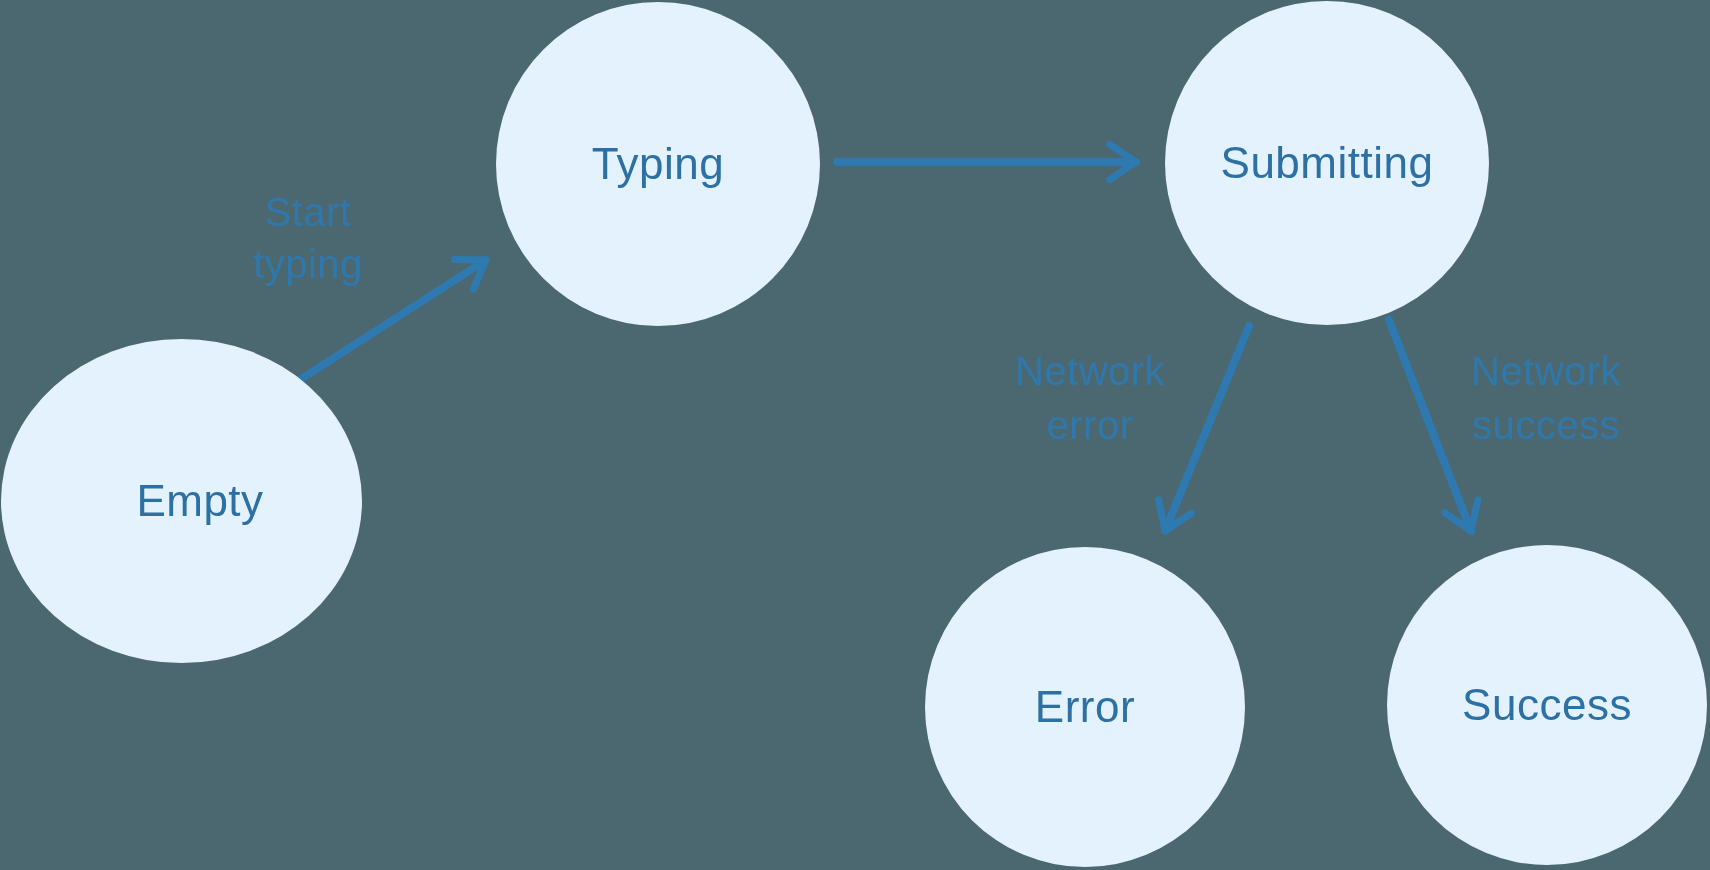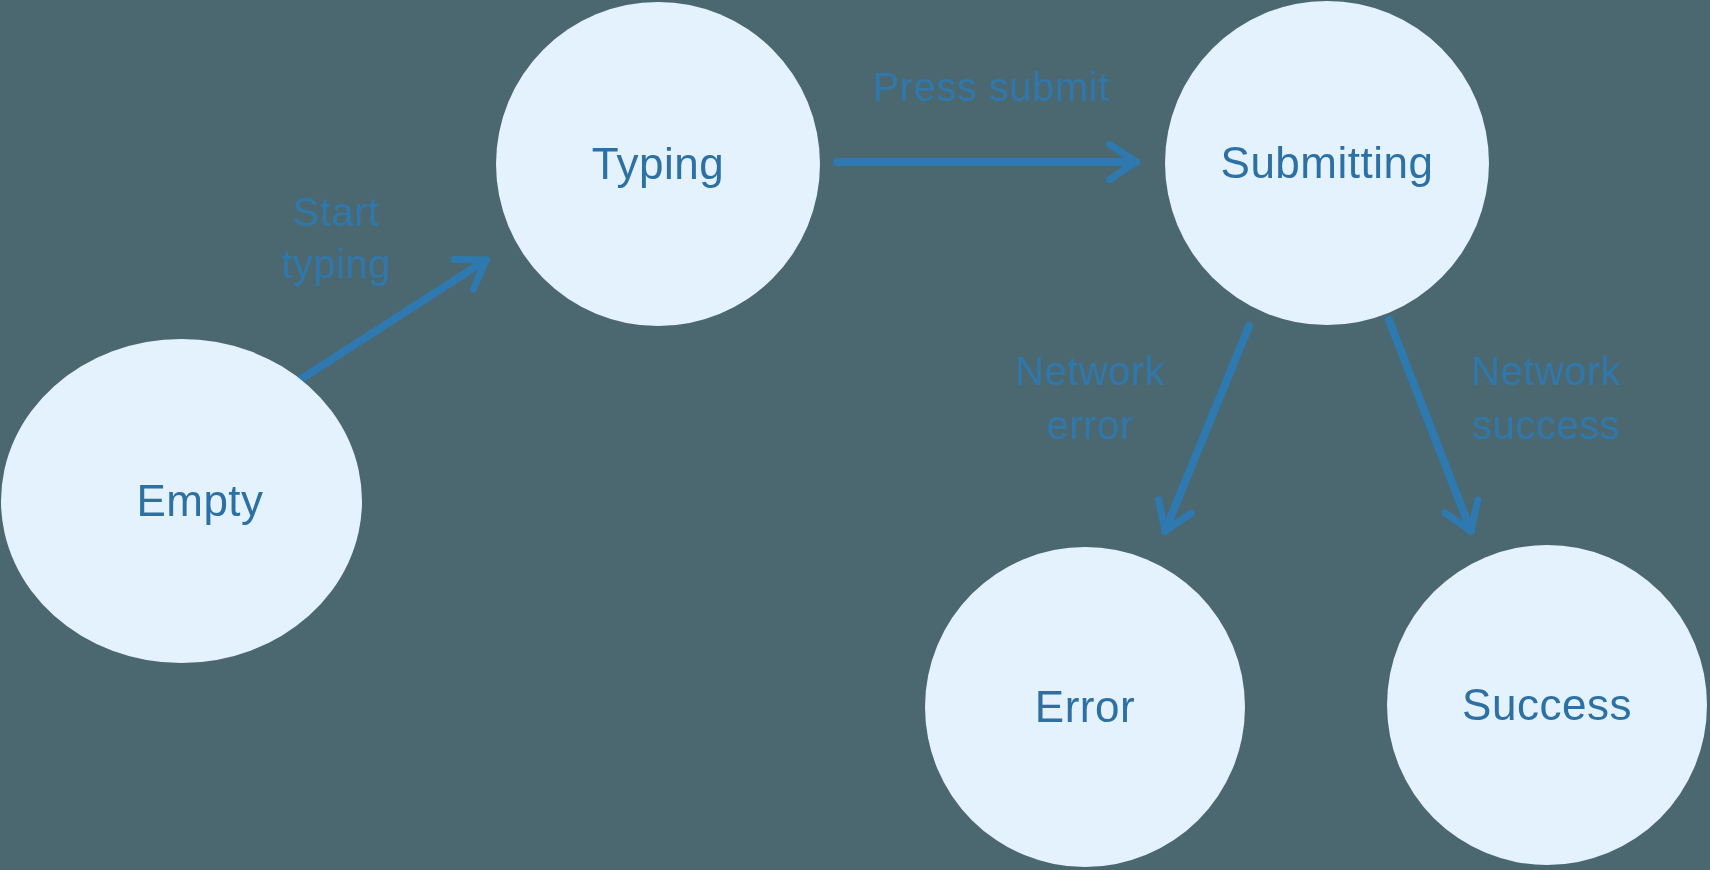--- a/index.html
+++ b/index.html
@@ -61,21 +61,21 @@
     color: #2e7ab0;
     opacity: 0.93;
     font-size: 40px;
     font-weight: 500;
     line-height: 52px;
     letter-spacing: 0.5px;
     text-align: center;
     white-space: nowrap;
   }
   .edge-label span { display: block; }
-  .lbl-start-typing    { left: 336px;  top: 238px; text-align: center; }
+  .lbl-start-typing    { left: 308px;  top: 238px; text-align: center; }
   .lbl-press-submit    { left: 991px;  top: 87px;  }
   .lbl-network-error   { left: 1090px; top: 398px; line-height: 54px; }
   .lbl-network-success { left: 1546px; top: 398px; line-height: 54px; }
 </style>
 </head>
 <body>
 
 <div class="stage">
 
   <svg class="edges-svg" viewBox="0 0 1710 870" aria-hidden="true">
@@ -108,23 +108,20 @@
 
   <div class="node node-success">
     <span class="node-label">Success</span>
   </div>
 
   <div class="edge-label lbl-start-typing">
     <span>Start</span>
     <span>typing</span>
   </div>
 
-  <div class="edge-label lbl-press-submit">
-    <span>Press submit</span>
-  </div>
 
   <div class="edge-label lbl-network-error">
     <span>Network</span>
     <span>error</span>
   </div>
 
   <div class="edge-label lbl-network-success">
     <span>Network</span>
     <span>success</span>
   </div>

